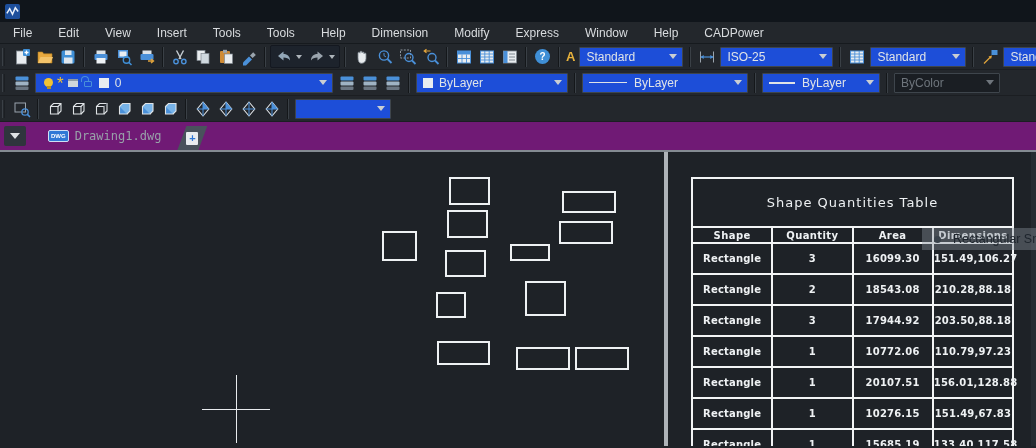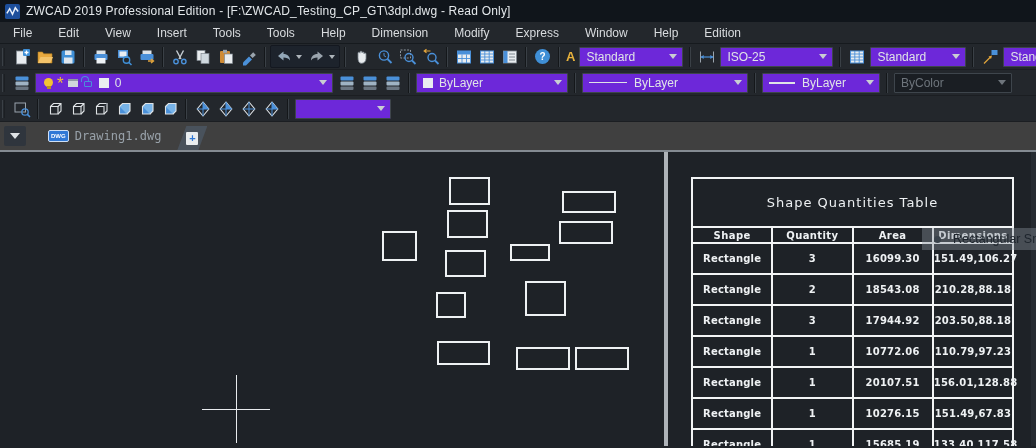--- a/index.html
+++ b/index.html
@@ -20,38 +20,38 @@
   .grip{width:5px;height:18px;margin:0 3px 0 2px;flex:0 0 auto;
         background:linear-gradient(90deg,#3a4046 1px,transparent 1px,transparent 2px,#14171a 3px,transparent 3px);}
   .sep{width:2px;height:20px;margin:0 4px;flex:0 0 auto;background:linear-gradient(90deg,#14171a 1px,#3a4046 1px);}
   .tbtn{width:23px;height:23px;display:flex;align-items:center;justify-content:center;flex:0 0 auto;border-radius:2px;}
   .tbtn svg{width:18px;height:18px;}
   .recess{display:flex;align-items:center;background:#1d232c;border:1px solid #141820;border-radius:2px;height:23px;padding:0 1px;flex:0 0 auto;}
   .mini-arr{width:0;height:0;border-left:3.5px solid transparent;border-right:3.5px solid transparent;border-top:4px solid #aeb5bb;margin:0 3px 0 1px;}
   .help-circ{width:15px;height:15px;border-radius:50%;background:#3f8fd6;color:#fff;font-weight:bold;font-size:10px;line-height:15px;text-align:center;}
 
   
-  .combo{height:20px;background:#6d28d9;border:1px solid #3e454c;border-radius:1px;display:flex;align-items:center;
+  .combo{height:20px;background:#1d4ed8;border:1px solid #3e454c;border-radius:1px;display:flex;align-items:center;
          color:#e0e4e7;font-size:12px;padding-left:6px;flex:0 0 auto;margin:0 2px;}
   .combo-val{white-space:nowrap;overflow:hidden;}
   .arr{width:0;height:0;border-left:4px solid transparent;border-right:4px solid transparent;border-top:5px solid #c9ced3;margin-left:auto;margin-right:5px;flex:0 0 auto;}
   .combo.disabled{color:#6e757c;background:#1a1e23;}
   .swatch{width:10px;height:10px;background:#e9edf0;margin-right:6px;flex:0 0 auto;}
   .lt-line{width:38px;height:1px;background:#dfe3e6;margin-right:7px;flex:0 0 auto;}
   .lw-line{width:26px;height:2px;background:#dfe3e6;margin-right:7px;flex:0 0 auto;}
   .bulb{width:9px;height:9px;border-radius:50%;background:#f2c233;position:relative;margin:0 4px 0 2px;flex:0 0 auto;}
   .bulb:after{content:"";position:absolute;left:2.5px;top:8px;width:4px;height:3px;background:#b98f1e;}
   .freeze-glyph{color:#f2c233;font-size:17px;line-height:10px;margin:3px 3px 0 0;flex:0 0 auto;}
   .plot-mini{width:10px;height:8px;background:#cfd6db;border-top:2px solid #8f9aa4;margin:0 5px 0 1px;flex:0 0 auto;}
   .lock-mini{width:8px;height:6px;border:1.5px solid #4a90d9;border-radius:1px;position:relative;margin:3px 7px 0 1px;flex:0 0 auto;}
   .lock-mini:before{content:"";position:absolute;left:-4px;top:-6px;width:6px;height:5px;border:1.5px solid #4a90d9;border-bottom:none;border-radius:4px 4px 0 0;}
   .style-glyph{color:#e8b23c;font-weight:bold;font-size:13px;margin:0 2px;flex:0 0 auto;}
 
   
-  .tabbar{height:28px;background:#404040;display:flex;align-items:flex-end;position:relative;}
+  .tabbar{height:28px;background:#701a75;display:flex;align-items:flex-end;position:relative;}
   .tab-drop{width:22px;height:20px;margin:0 6px 4px 4px;display:flex;align-items:center;justify-content:center;background:#2f353d;border-radius:2px;}
   .tab-drop .tri{width:0;height:0;border-left:5px solid transparent;border-right:5px solid transparent;border-top:6px solid #dfe3e6;}
   .tab{height:28px;display:flex;align-items:center;padding:0 16px;font-family:"DejaVu Sans Mono","Liberation Mono",monospace;font-size:12px;}
   .tab .tab-label{color:#98a1a9;white-space:nowrap;}
   .tab.active{background:#4c5764;clip-path:polygon(11px 0,calc(100% - 11px) 0,100% 100%,0 100%);padding:0 26px;}
   .tab.active .tab-label{color:#f2f5f7;}
   .dwg-badge{background:#2f78d6;color:#fff;border:1px solid #cfe0f5;font-size:6px;font-weight:bold;padding:2px 2px;border-radius:2px;margin-right:6px;line-height:6px;font-family:"Liberation Sans",sans-serif;}
   .lock{width:13px;height:13px;background:#d14f4a;border-radius:3px;position:relative;margin-right:7px;flex:0 0 auto;}
   .lock:before{content:"";position:absolute;left:4px;top:3px;width:4px;height:4px;border-radius:50%;background:#fff;}
   .lock:after{content:"";position:absolute;left:5.5px;top:6px;width:1.8px;height:4px;background:#fff;}
@@ -228,37 +228,36 @@
         <path d="M11 7.5l-3.5 1 2.5 2.5z" fill="#e0a33c"></path>
         <rect x="10.5" y="2" width="6" height="5" fill="#4a90d9"></rect>
       </symbol>
 </defs>
 </svg>
 
 <div class="titlebar">
   <svg class="app-logo">
       <use href="#s-logo"></use>
     </svg>
-  <span class="title-text">ZWCAD 2019 Professional Edition - [F:\ZWCAD_Testing_CP_GT\3dpl.dwg - Read Only]</span>
 </div>
 
 <div class="menubar">
   <span class="menu-item">File</span>
   <span class="menu-item">Edit</span>
   <span class="menu-item">View</span>
   <span class="menu-item">Insert</span>
   <span class="menu-item">Tools</span>
   <span class="menu-item">Tools</span>
   <span class="menu-item">Help</span>
   <span class="menu-item">Dimension</span>
   <span class="menu-item">Modify</span>
   <span class="menu-item">Express</span>
   <span class="menu-item">Window</span>
   <span class="menu-item">Help</span>
-  <span class="menu-item">Edition</span>
+  <span class="menu-item">CADPower</span>
 </div>
 
 <div class="tbrow">
   <span class="grip"></span>
   <span class="tbtn">
       <svg>
         <use href="#s-new"></use>
       </svg>
     </span>
   <span class="tbtn">
@@ -444,21 +443,21 @@
     <span class="combo-val">ByLayer</span>
     <i class="arr"></i>
   </div>
   <span class="sep"></span>
   <div class="combo" style="width:118px">
     <i class="lw-line"></i>
     <span class="combo-val">ByLayer</span>
     <i class="arr"></i>
   </div>
   <span class="sep"></span>
-  <div class="combo disabled" style="width:118px">
+  <div class="combo disabled" style="width:106px">
     <span class="combo-val">ByColor</span>
     <i class="arr" style="border-top-color:#6e757c"></i>
   </div>
 </div>
 
 <div class="tbrow">
   <span class="grip"></span>
   <span class="tbtn">
       <svg>
         <use href="#s-namedview"></use>

